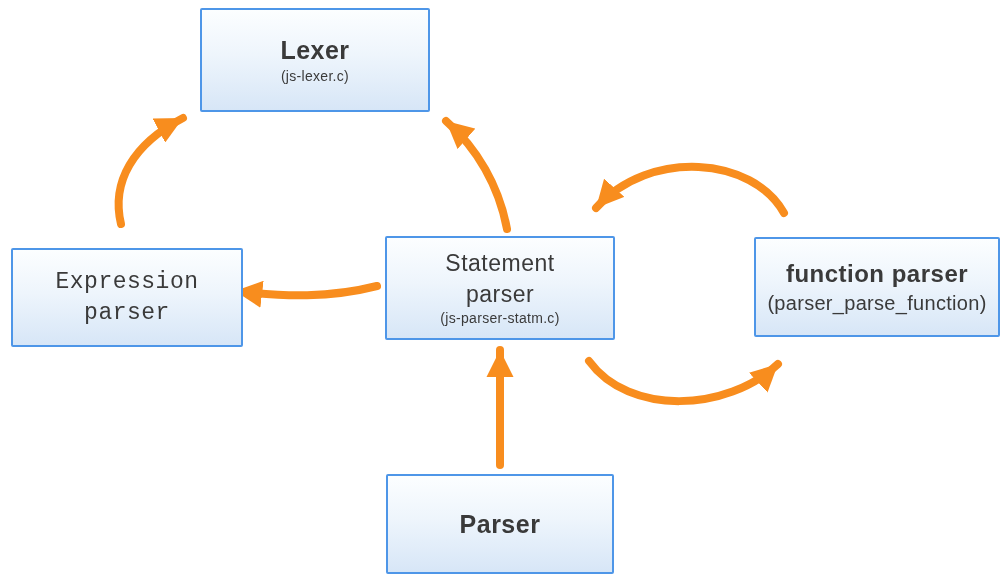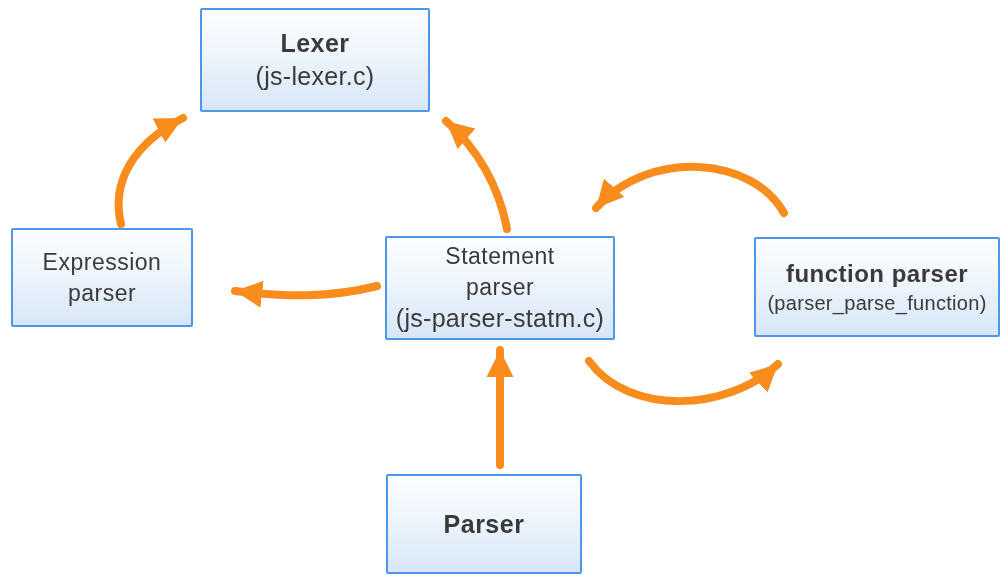--- a/index.html
+++ b/index.html
@@ -47,32 +47,32 @@
     letter-spacing: 0.5px;
   }
   .node-title.bold {
     font-weight: bold;
     font-size: 25px;
   }
   .node-title.wrap {
     max-width: 150px; 
   }
   .node-subtitle {
-    font-size: 25px;
+    font-size: 14px;
     letter-spacing: 0.3px;
     white-space: nowrap;
   }
   .node-subtitle.small {
     font-size: 20px;
   }
   #node-lexer            { left: 200px; top: 8px;   width: 230px; height: 104px; }
-  #node-expression-parser{ left: 11px;  top: 228px; width: 182px; height: 99px;  }
+  #node-expression-parser{ left: 11px;  top: 248px; width: 232px; height: 99px; font-family: Liberation Mono, monospace;  }
   #node-statement-parser { left: 385px; top: 236px; width: 230px; height: 104px; }
   #node-function-parser  { left: 754px; top: 237px; width: 246px; height: 100px; }
-  #node-parser           { left: 386px; top: 474px; width: 196px; height: 100px; gap: 48px; }
+  #node-parser           { left: 386px; top: 474px; width: 228px; height: 100px; gap: 48px; }
 </style>
 </head>
 <body>
 
 <div id="diagram">
 
   <svg id="arrow-layer" viewBox="0 0 1005 584" xmlns="http://www.w3.org/2000/svg">
     <defs>
       <marker id="ah" viewBox="0 0 10 10" refX="10" refY="5" markerWidth="3.4" markerHeight="3.4" orient="auto">
         <path d="M 0 0 L 10 5 L 0 10 z" fill="#F88D1E"></path>

